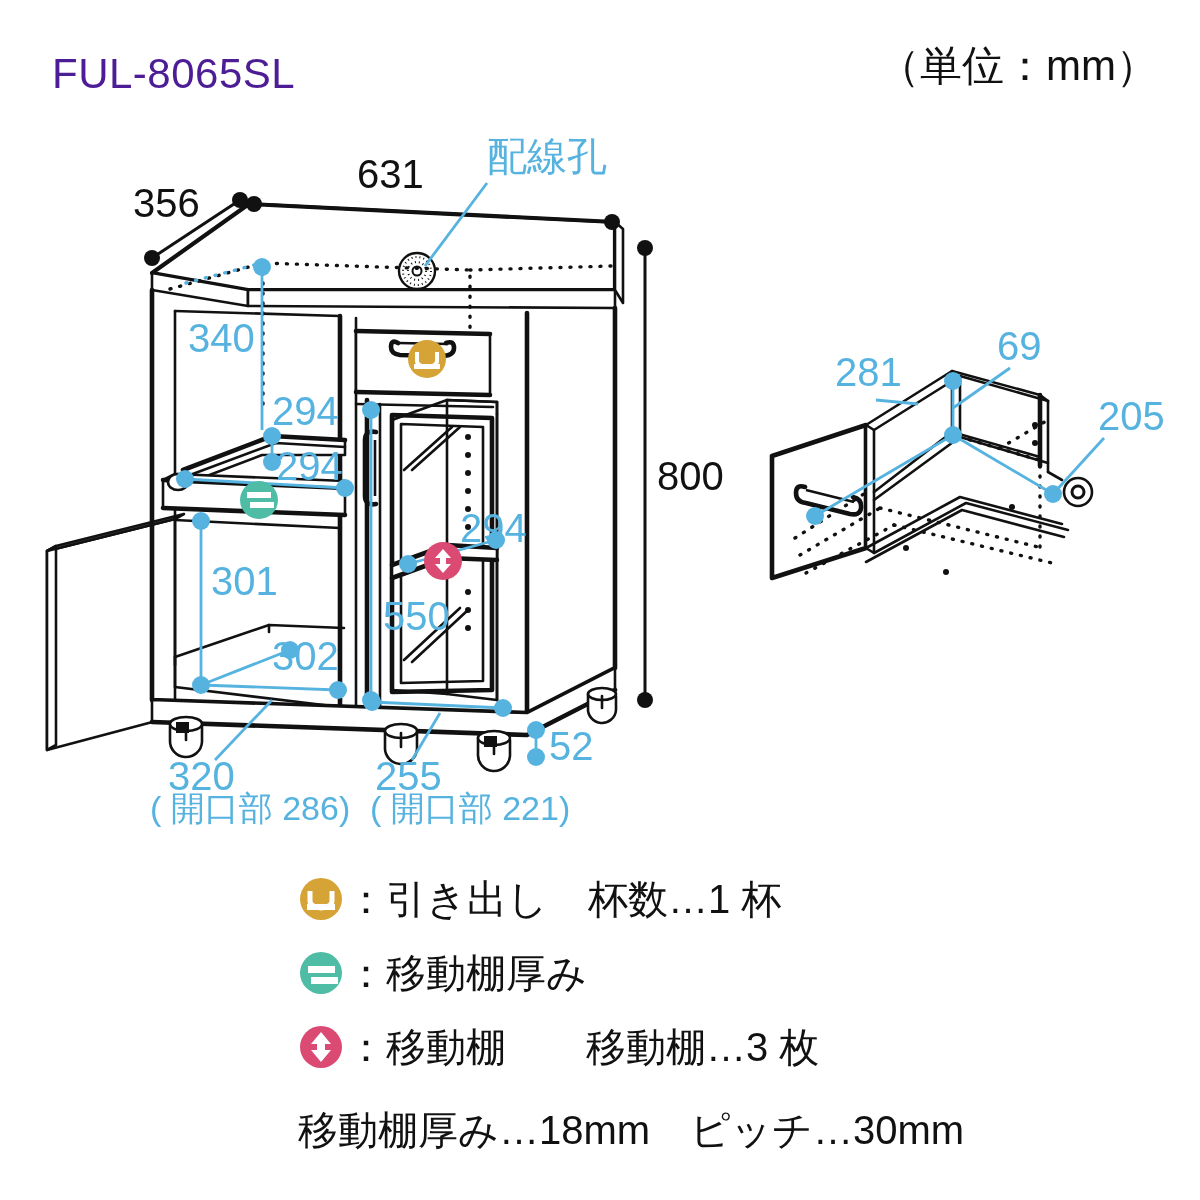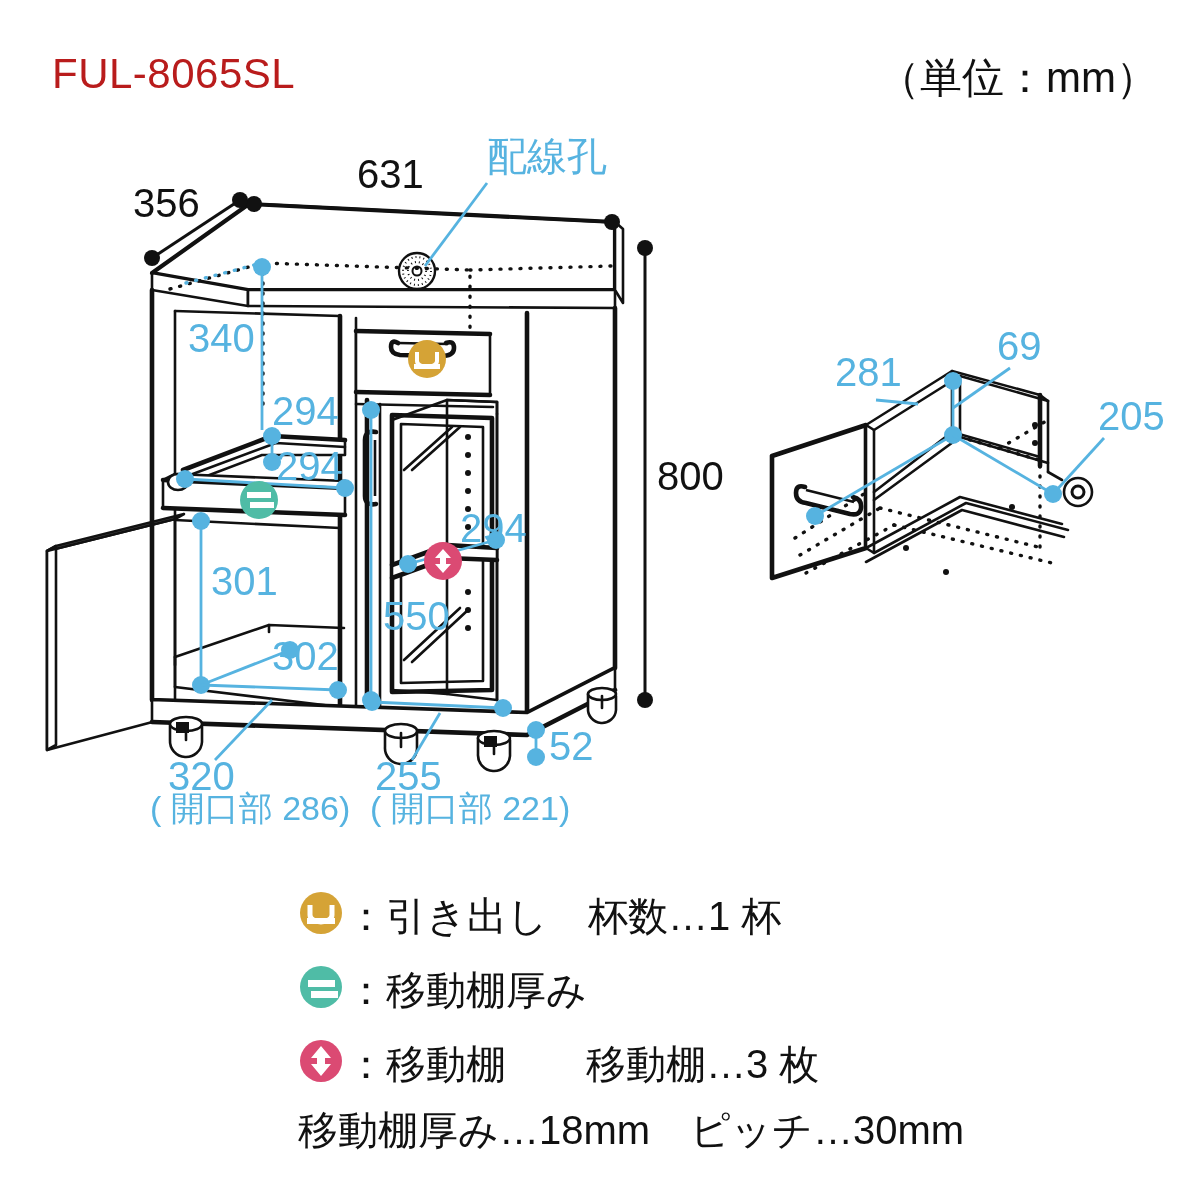--- a/index.html
+++ b/index.html
@@ -18,47 +18,47 @@
   #root {
     position: absolute;
     inset: 0;
   }
   .hdr-title {
     position: absolute;
     left: 52px;
     top: 50px;
     font-size: 42px;
     letter-spacing: 0.5px;
-    color: #b91c1c;
+    color: #4c1d95;
     white-space: nowrap;
   }
   .hdr-unit {
     position: absolute;
     right: 42px;
-    top: 50px;
+    top: 38px;
     font-size: 42px;
     color: #111111;
     white-space: nowrap;
   }
   #art {
     position: absolute;
     left: 0;
     top: 0;
     width: 1200px;
     height: 1200px;
   }
   .legend {
     position: absolute;
     left: 298px;
     top: 862px;
     width: 860px;
   }
   .legend-row {
     display: flex;
-    align-items: flex-end;
+    align-items: center;
     height: 74px;
   }
   .legend-ico {
     width: 46px;
     height: 46px;
     flex: 0 0 46px;
     position: relative;
     margin-right: 2px;
   }
   .legend-txt {

